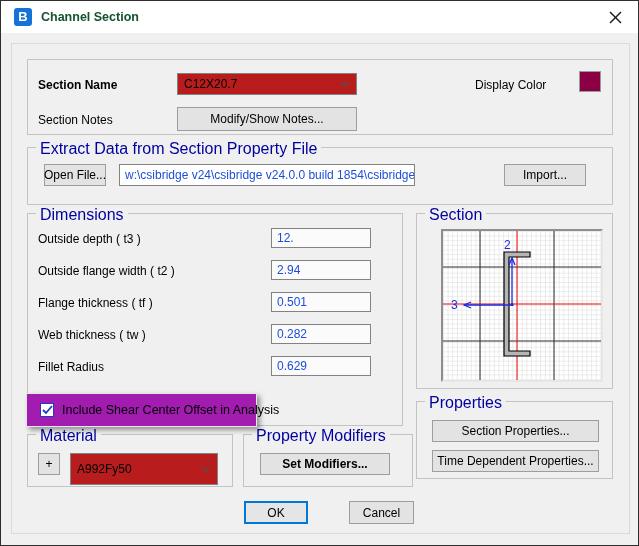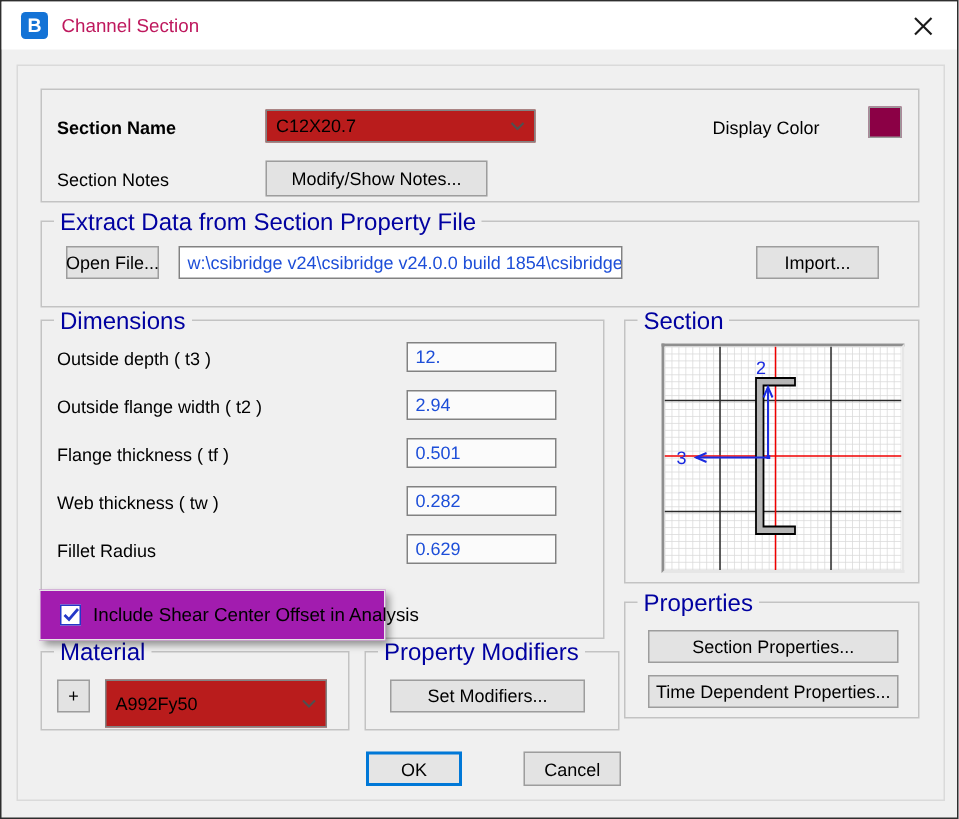--- a/index.html
+++ b/index.html
@@ -8,21 +8,21 @@
     position:relative;width:639px;height:546px;background:#f0f0f0;
     border:1px solid #2e2e2e;overflow:hidden;
   }
   
   .titlebar{position:absolute;left:0;top:0;width:100%;height:32px;background:#ffffff;}
   .app-logo{
     position:absolute;left:13px;top:7px;width:18px;height:18px;background:#1473d6;
     border-radius:3px;color:#fff;font-weight:bold;font-size:13px;line-height:18px;
     text-align:center;
   }
-  .title-text{position:absolute;left:40px;top:9px;font-size:12.5px;color:#be185d;}
+  .title-text{position:absolute;left:40px;top:9px;font-size:12.5px;color:#14532d;font-weight:bold;}
   .close-btn{position:absolute;right:10px;top:5px;width:26px;height:22px;
     display:flex;align-items:center;justify-content:center;cursor:pointer;}
   
   .inner-panel{position:absolute;left:10px;top:42px;width:619px;height:491px;
     border:1px solid #dadada;}
   
   .group{position:absolute;border:1px solid #c3c3c3;}
   .group-label{
     position:absolute;top:-8px;left:8px;background:#f0f0f0;padding:0 4px;
     font-size:16px;color:#0000A0;white-space:nowrap;
@@ -95,21 +95,21 @@
       <span class="sel-value">C12X20.7</span>
       <span class="chev">
         <svg width="10" height="6" viewBox="0 0 10 6">
             <polyline points="1,1 5,5 9,1" fill="none" stroke="#505050" stroke-width="1.4"></polyline>
           </svg>
       </span>
     </div>
     <div class="lbl" style="left:447px;top:18px;">Display Color</div>
     <div class="swatch" style="left: 551px; top: 11px; width: 22px; height: 21px; background-color: rgb(139, 0, 69);"></div>
     <div class="lbl" style="left:10px;top:53px;">Section Notes</div>
-    <div class="btn" style="left:149px;top:47px;width:148px;height:24px;text-align:right;">Modify/Show Notes...</div>
+    <div class="btn" style="left:149px;top:47px;width:180px;height:24px;text-align:right;">Modify/Show Notes...</div>
   </div>
 
   <div class="group" style="left:26px;top:146px;width:586px;height:58px;">
     <div class="group-label">Extract Data from Section Property File</div>
     <div class="btn" style="left:16px;top:16px;width:62px;height:22px;">Open File...</div>
     <div class="field white" style="left:91px;top:16px;width:296px;height:22px;">w:\csibridge v24\csibridge v24.0.0 build 1854\csibridge</div>
     <div class="btn" style="left:476px;top:16px;width:82px;height:22px;">Import...</div>
   </div>
 
   <div class="group" style="left:26px;top:212px;width:376px;height:213px;">
@@ -187,19 +187,19 @@
       <span class="chev">
         <svg width="10" height="6" viewBox="0 0 10 6">
             <polyline points="1,1 5,5 9,1" fill="none" stroke="#505050" stroke-width="1.4"></polyline>
           </svg>
       </span>
     </div>
   </div>
 
   <div class="group" style="left:242px;top:433px;width:170px;height:53px;">
     <div class="group-label">Property Modifiers</div>
-    <div class="btn" style="left:16px;top:18px;width:130px;height:22px;">Set Modifiers...</div>
+    <div class="btn" style="left:16px;top:18px;width:130px;height:22px;font-weight:bold;">Set Modifiers...</div>
   </div>
 
   <div class="btn ok-btn" style="left:243px;top:500px;width:64px;height:23px;">OK</div>
   <div class="btn" style="left:348px;top:500px;width:65px;height:23px;">Cancel</div>
 
 </div>
 
 </body></html>

